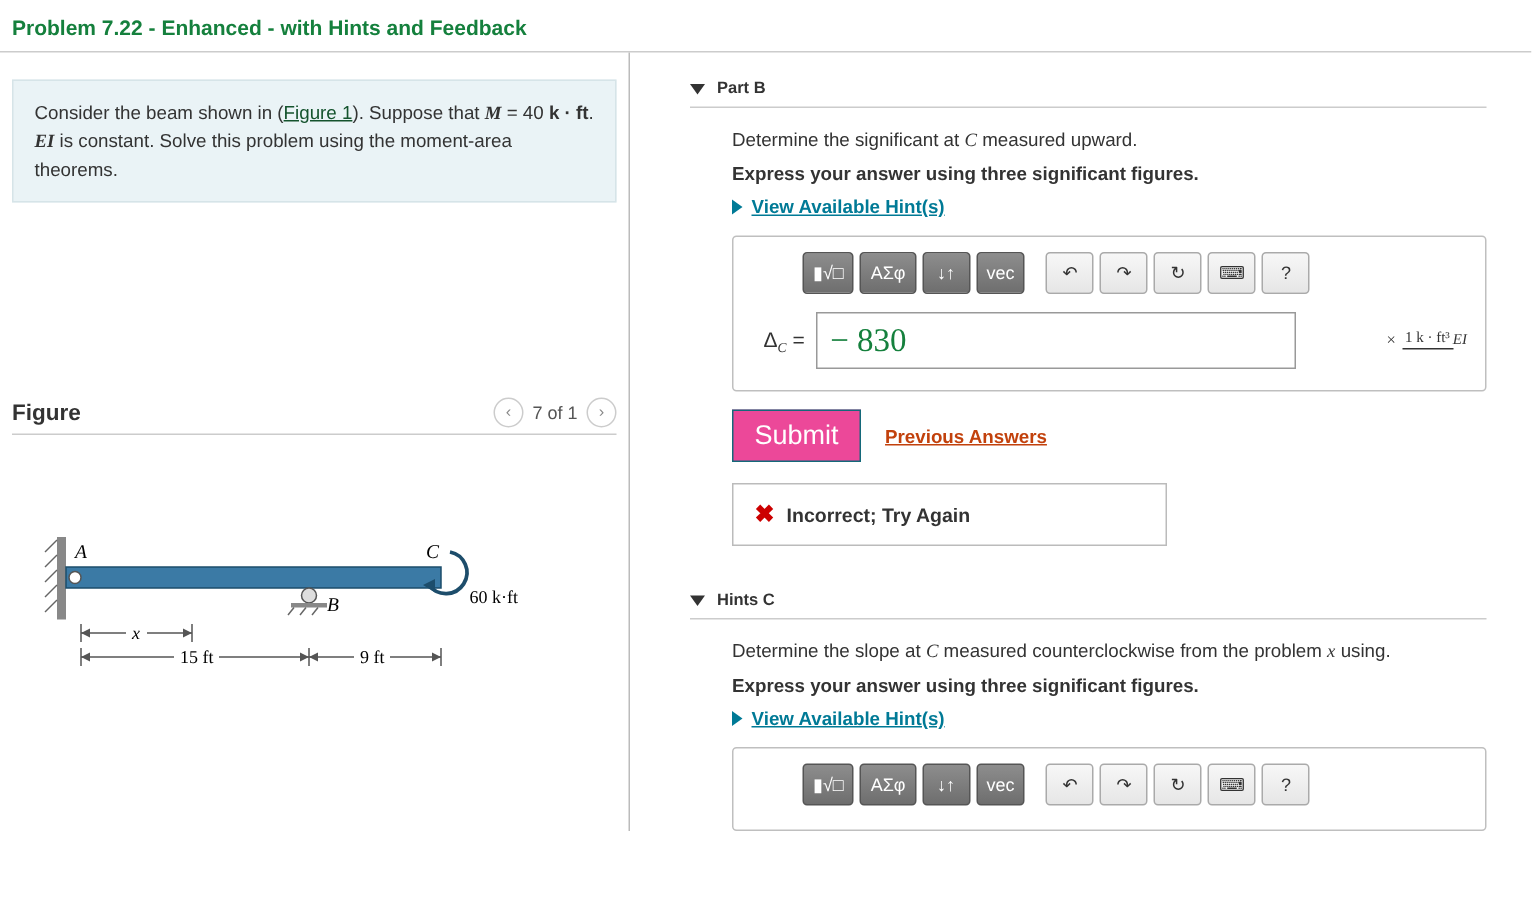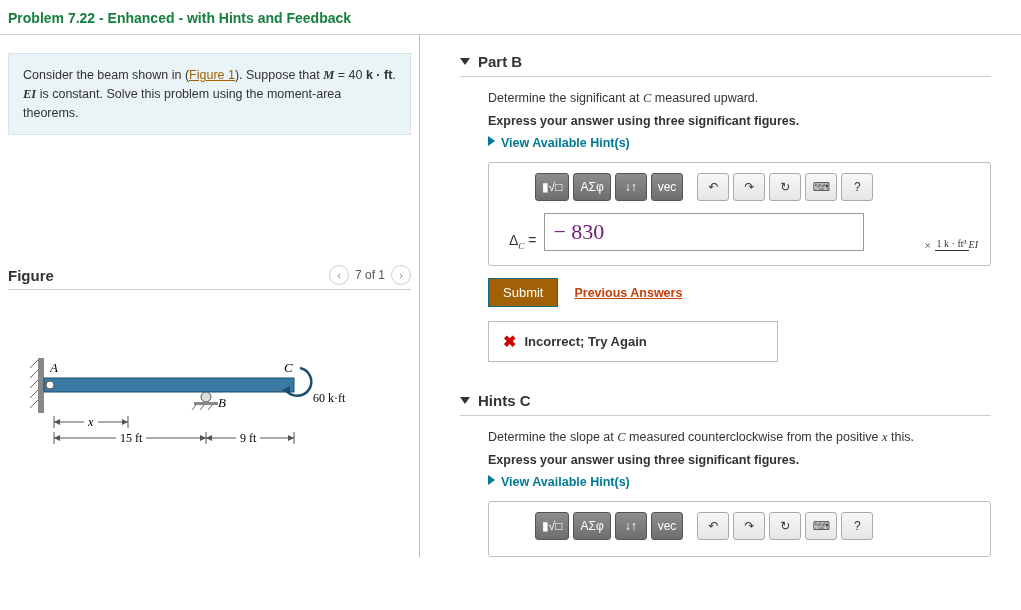--- a/index.html
+++ b/index.html
@@ -12,55 +12,55 @@
   .promptbox { background: #eaf3f6; border: 1px solid #d6e4e8; margin: 18px 8px 0 8px; padding: 12px 14px; font-size: 12.5px; line-height: 1.5; }
   .figure-head { display: flex; justify-content: space-between; align-items: center; margin: 130px 8px 4px 8px; }
   .figure-head h3 { font-size: 15px; font-weight: bold; }
   .fignav { display: flex; align-items: center; gap: 6px; font-size: 12px; color: #555; }
   .circbtn { width: 20px; height: 20px; border: 1px solid #ccc; border-radius: 50%; background: #fff; display: flex; align-items: center; justify-content: center; font-size: 11px; color: #888; cursor: pointer; }
   .fighr { border: none; border-top: 1px solid #ccc; margin: 2px 8px 0 8px; }
   .figimg { margin: 60px 8px 0 8px; height: 120px; position: relative; }
   .part-row { display: flex; align-items: center; gap: 8px; margin: 8px 0 4px 0; }
   .caret { width: 0; height: 0; border-left: 5px solid transparent; border-right: 5px solid transparent; border-top: 7px solid #333; }
   .caret-r { width: 0; height: 0; border-top: 5px solid transparent; border-bottom: 5px solid transparent; border-left: 7px solid #007a96; }
-  .part-title { font-weight: bold; font-size: 15px; }
+  .part-title { font-weight: bold; font-size: 11px; }
   .phr { border: none; border-top: 1px solid #ccc; margin: 6px 0 14px 0; }
   .desc { font-size: 12.5px; margin: 0 0 8px 28px; }
   .bold { font-weight: bold; }
-  .hints { display: flex; gap: 6px; margin: 0 0 12px 28px; color: #007a96; font-weight: bold; font-size: 12.5px; cursor: pointer; }
+  .hints { display: flex; align-items: center; gap: 6px; margin: 0 0 12px 28px; color: #007a96; font-weight: bold; font-size: 12.5px; cursor: pointer; text-decoration: underline; }
   .answerbox { border: 1px solid #bfbfbf; border-radius: 3px; margin: 0 0 12px 28px; padding: 10px 12px 14px 12px; }
   .toolbar { display: flex; gap: 4px; align-items: center; margin: 0 0 12px 34px; }
   .tbtn { height: 28px; min-width: 32px; padding: 0 6px; background: linear-gradient(#8d8d8d,#6e6e6e); border: 1px solid #555; border-radius: 3px; color: #fff; font-size: 12px; display: flex; align-items: center; justify-content: center; cursor: pointer; }
   .tbtn.light { background: linear-gradient(#f7f7f7,#e6e6e6); color: #333; border-color: #aaa; }
-  .inputrow { display: flex; align-items: flex-end; gap: 8px; margin-left: 8px; }
+  .inputrow { display: flex; align-items: center; gap: 8px; margin-left: 8px; }
   .dc { font-size: 14px; }
-  .ansinput { width: 320px; height: 38px; font-size: 22px; padding: 2px 8px; font-family: 'Times New Roman', serif; color: #701a75; border: 1px solid #999; }
+  .ansinput { width: 320px; height: 38px; font-size: 22px; padding: 2px 8px; font-family: 'Times New Roman', serif; color: #15803d; border: 1px solid #999; }
   .unit { font-size: 11px; font-family: 'Times New Roman', serif; margin-left: auto; display: flex; align-items: center; gap: 4px; }
   .frac { display: inline-flex; flex-direction: row; align-items: center; font-size: 10px; line-height: 1.05; }
   .frac .top { border-bottom: 1px solid #333; padding: 0 2px; }
   .submitrow { display: flex; align-items: center; gap: 16px; margin: 0 0 14px 28px; }
-  .submit { background: #a16207; color: #fff; border: 1px solid #14697a; padding: 6px 14px; font-size: 13px; cursor: pointer; }
+  .submit { background: #ec4899; color: #fff; border: 1px solid #14697a; padding: 6px 14px; font-size: 18px; cursor: pointer; }
   .prev { color: #c2410c; text-decoration: underline; font-size: 12.5px; cursor: pointer; font-weight:bold;}
   .feedback { border: 1px solid #bbb; background: #fff; padding: 10px 14px; margin: 0 0 30px 28px; width: 290px; font-weight: bold; font-size: 13px; display: flex; align-items: center; gap: 8px; }
   .xicon { color: #cc0000; font-size: 16px; font-weight: bold; }
   .serif { font-family: 'Times New Roman', serif; font-style: italic; }
   .serifb { font-family: 'Times New Roman', serif; font-style: italic; font-weight: bold; }
   sub{font-size:9px;}
 </style>
 </head>
 <body>
 
 <div class="header">Problem 7.22 - Enhanced - with Hints and Feedback</div>
 <hr class="hr">
 
 <div class="layout">
 
   <div class="left">
     <div class="promptbox">
-      <span>Consider the beam shown in (</span><a href="#" style="color:#a16207;">Figure 1</a><span>). Suppose that </span><span class="serifb">M</span><span> = 40 </span><b><span>k · ft</span></b><span>. </span><span class="serifb">EI</span><span> is constant. Solve this problem using the moment-area theorems.</span>
+      <span>Consider the beam shown in (</span><a href="#" style="color:#14532d;">Figure 1</a><span>). Suppose that </span><span class="serifb">M</span><span> = 40 </span><b><span>k · ft</span></b><span>. </span><span class="serifb">EI</span><span> is constant. Solve this problem using the moment-area theorems.</span>
     </div>
 
     <div class="figure-head">
       <h3>Figure</h3>
       <div class="fignav">
         <div class="circbtn">‹</div>
         <span>7 of 1</span>
         <div class="circbtn">›</div>
       </div>
     </div>
@@ -171,21 +171,21 @@
       <span class="xicon">✖</span>
       <span>Incorrect; Try Again</span>
     </div>
 
     <div class="part-row">
       <div class="caret"></div>
       <div class="part-title">Hints C</div>
     </div>
     <hr class="phr">
     <div class="desc">
-      <span>Determine the slope at </span><span class="serif">C</span><span> measured counterclockwise from the positive </span><span class="serif">x</span><span> this.</span>
+      <span>Determine the slope at </span><span class="serif">C</span><span> measured counterclockwise from the problem </span><span class="serif">x</span><span> using.</span>
     </div>
     <div class="desc bold">Express your answer using three significant figures.</div>
     <div class="hints">
       <div class="caret-r"></div>
       <span>View Available Hint(s)</span>
     </div>
 
     <div class="answerbox" style="padding-bottom:4px; margin-bottom:0;">
       <div class="toolbar">
         <div class="tbtn">▮<span>√□</span></div>

